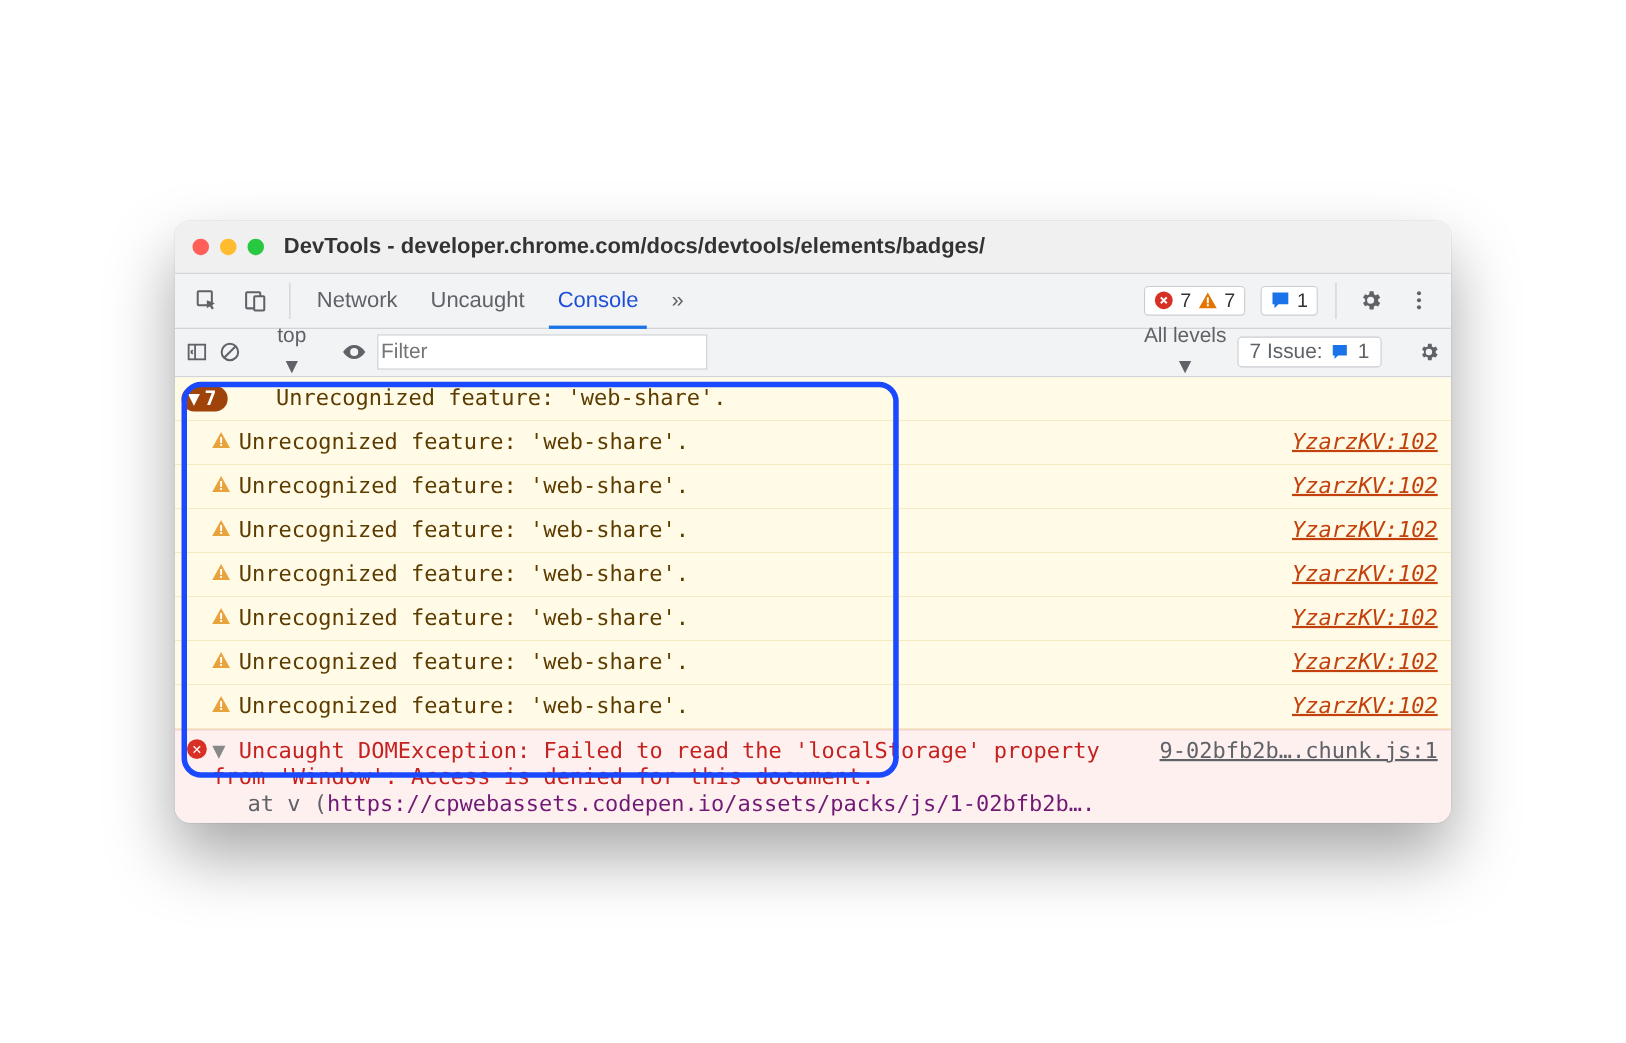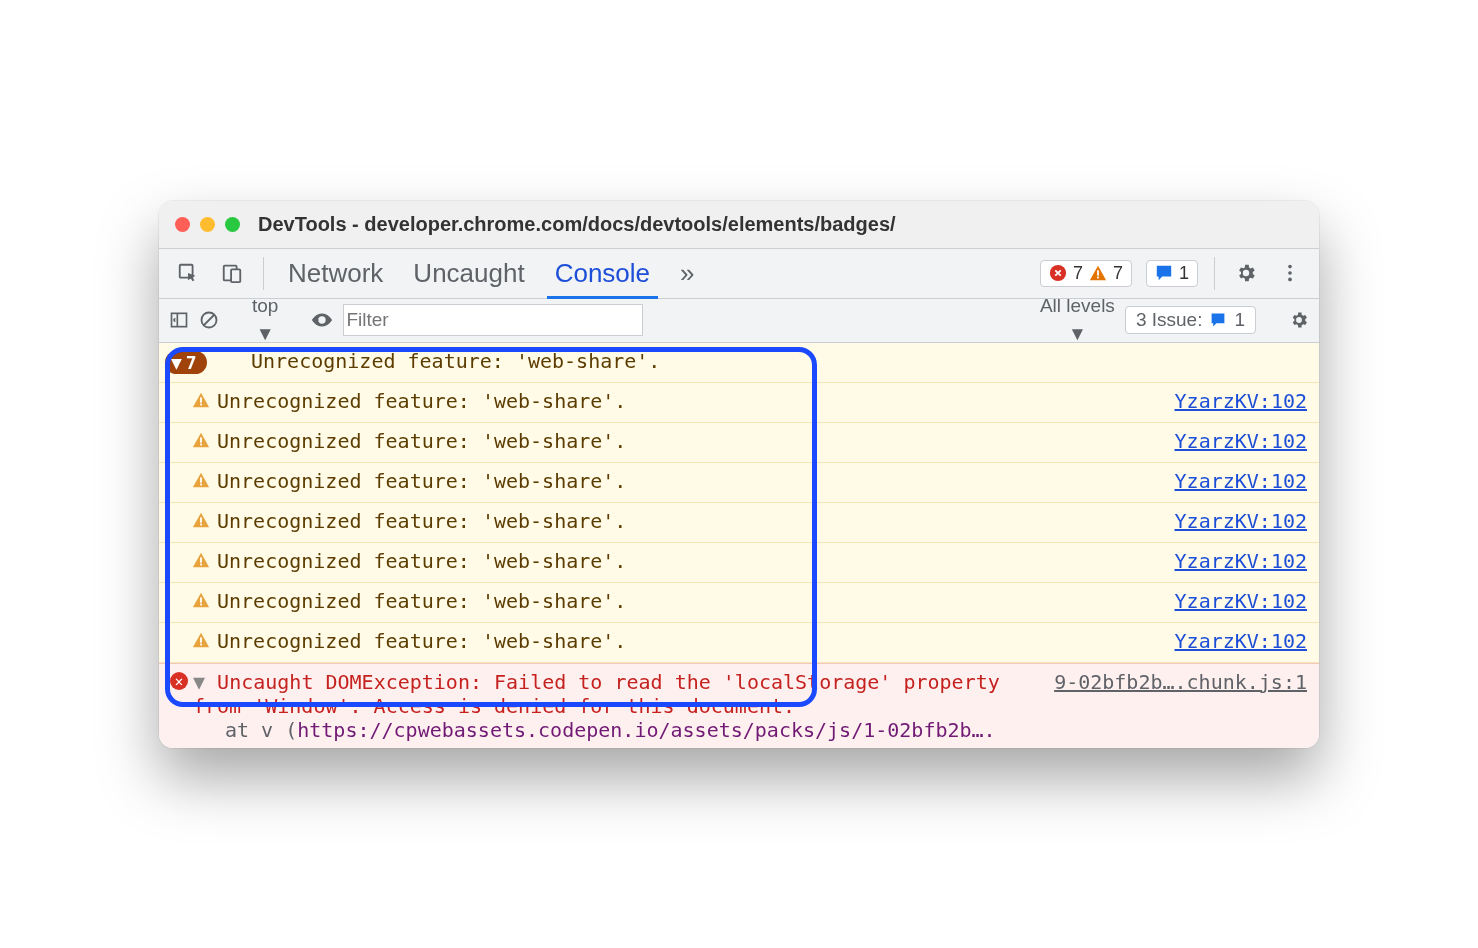--- a/index.html
+++ b/index.html
@@ -43,21 +43,21 @@
     padding: 0 10px;
     gap: 6px;
   }
   .tb-icon {
     display: flex; align-items: center; justify-content: center;
     width: 38px; color: #5f6368;
   }
   .tab {
     display: flex; align-items: center;
     padding: 14px 12px;
-    font-size: 26px;
+    font-size: 20px;
     color: #5f6368;
     cursor: pointer;
     position: relative;
     text-align: center;
   }
   .tab.active { color: #1d4ed8; }
   .tab.active::after {
     content:''; position:absolute; left:4px; right:4px; bottom:-1px;
     height:3px; background:#1a73e8;
   }
@@ -110,21 +110,21 @@
     display:flex; align-items:flex-start;
     border-bottom: 1px solid #f1e7b5;
     padding: 6px 12px 6px 34px;
     min-height: 40px;
     background: #fffbe6;
     color: #5c3c00;
     position: relative;
   }
   .row .gutter { position:absolute; left:10px; top:8px; width:20px; display:flex; justify-content:center; }
   .row .msg { flex:1; white-space: pre; }
-  .row .src { color:#1d4ed8; text-decoration: underline; margin-left:auto; padding-left:10px; cursor:pointer; }
+  .row .src { color:#c2410c; text-decoration: underline; margin-left:auto; padding-left:10px; cursor:pointer;font-style:italic; }
   .group-head .gutter { left: 6px; width: auto; }
   .count-pill {
     background: #a0430a; color:#fff; border-radius: 12px;
     padding: 1px 10px 1px 6px; font-weight:700; font-size:18px;
     display:inline-flex; align-items:center; gap:4px;
   }
   .sub-row { padding-left: 58px; }
   .sub-row .gutter { left: 32px; }
   .warn-triangle { color:#e8a33d; }
 
@@ -237,21 +237,21 @@
       <svg width="22" height="22" viewBox="0 0 24 24" fill="#5f6368">
           <path d="M12 5c-7 0-11 7-11 7s4 7 11 7 11-7 11-7-4-7-11-7zm0 11a4 4 0 114-4 4 4 0 01-4 4z"></path>
         </svg>
     </div>
     <input class="filter-input" placeholder="Filter" style="">
     <div class="sb-btn" style="margin-left:auto">
       <span>All levels</span>
       <span>▼</span>
     </div>
     <div class="issues-chip">
-      <span>3 Issue:</span>
+      <span>7 Issue:</span>
       <span class="ico-issue">
         <svg width="16" height="16" viewBox="0 0 20 20" fill="#1a73e8">
             <path d="M2 2h16v12H8l-4 4V14H2z"></path>
           </svg>
       </span>
       <span>1</span>
     </div>
     <div class="vsep"></div>
     <div class="sb-btn">
       <svg width="20" height="20" viewBox="0 0 24 24" fill="#5f6368">

